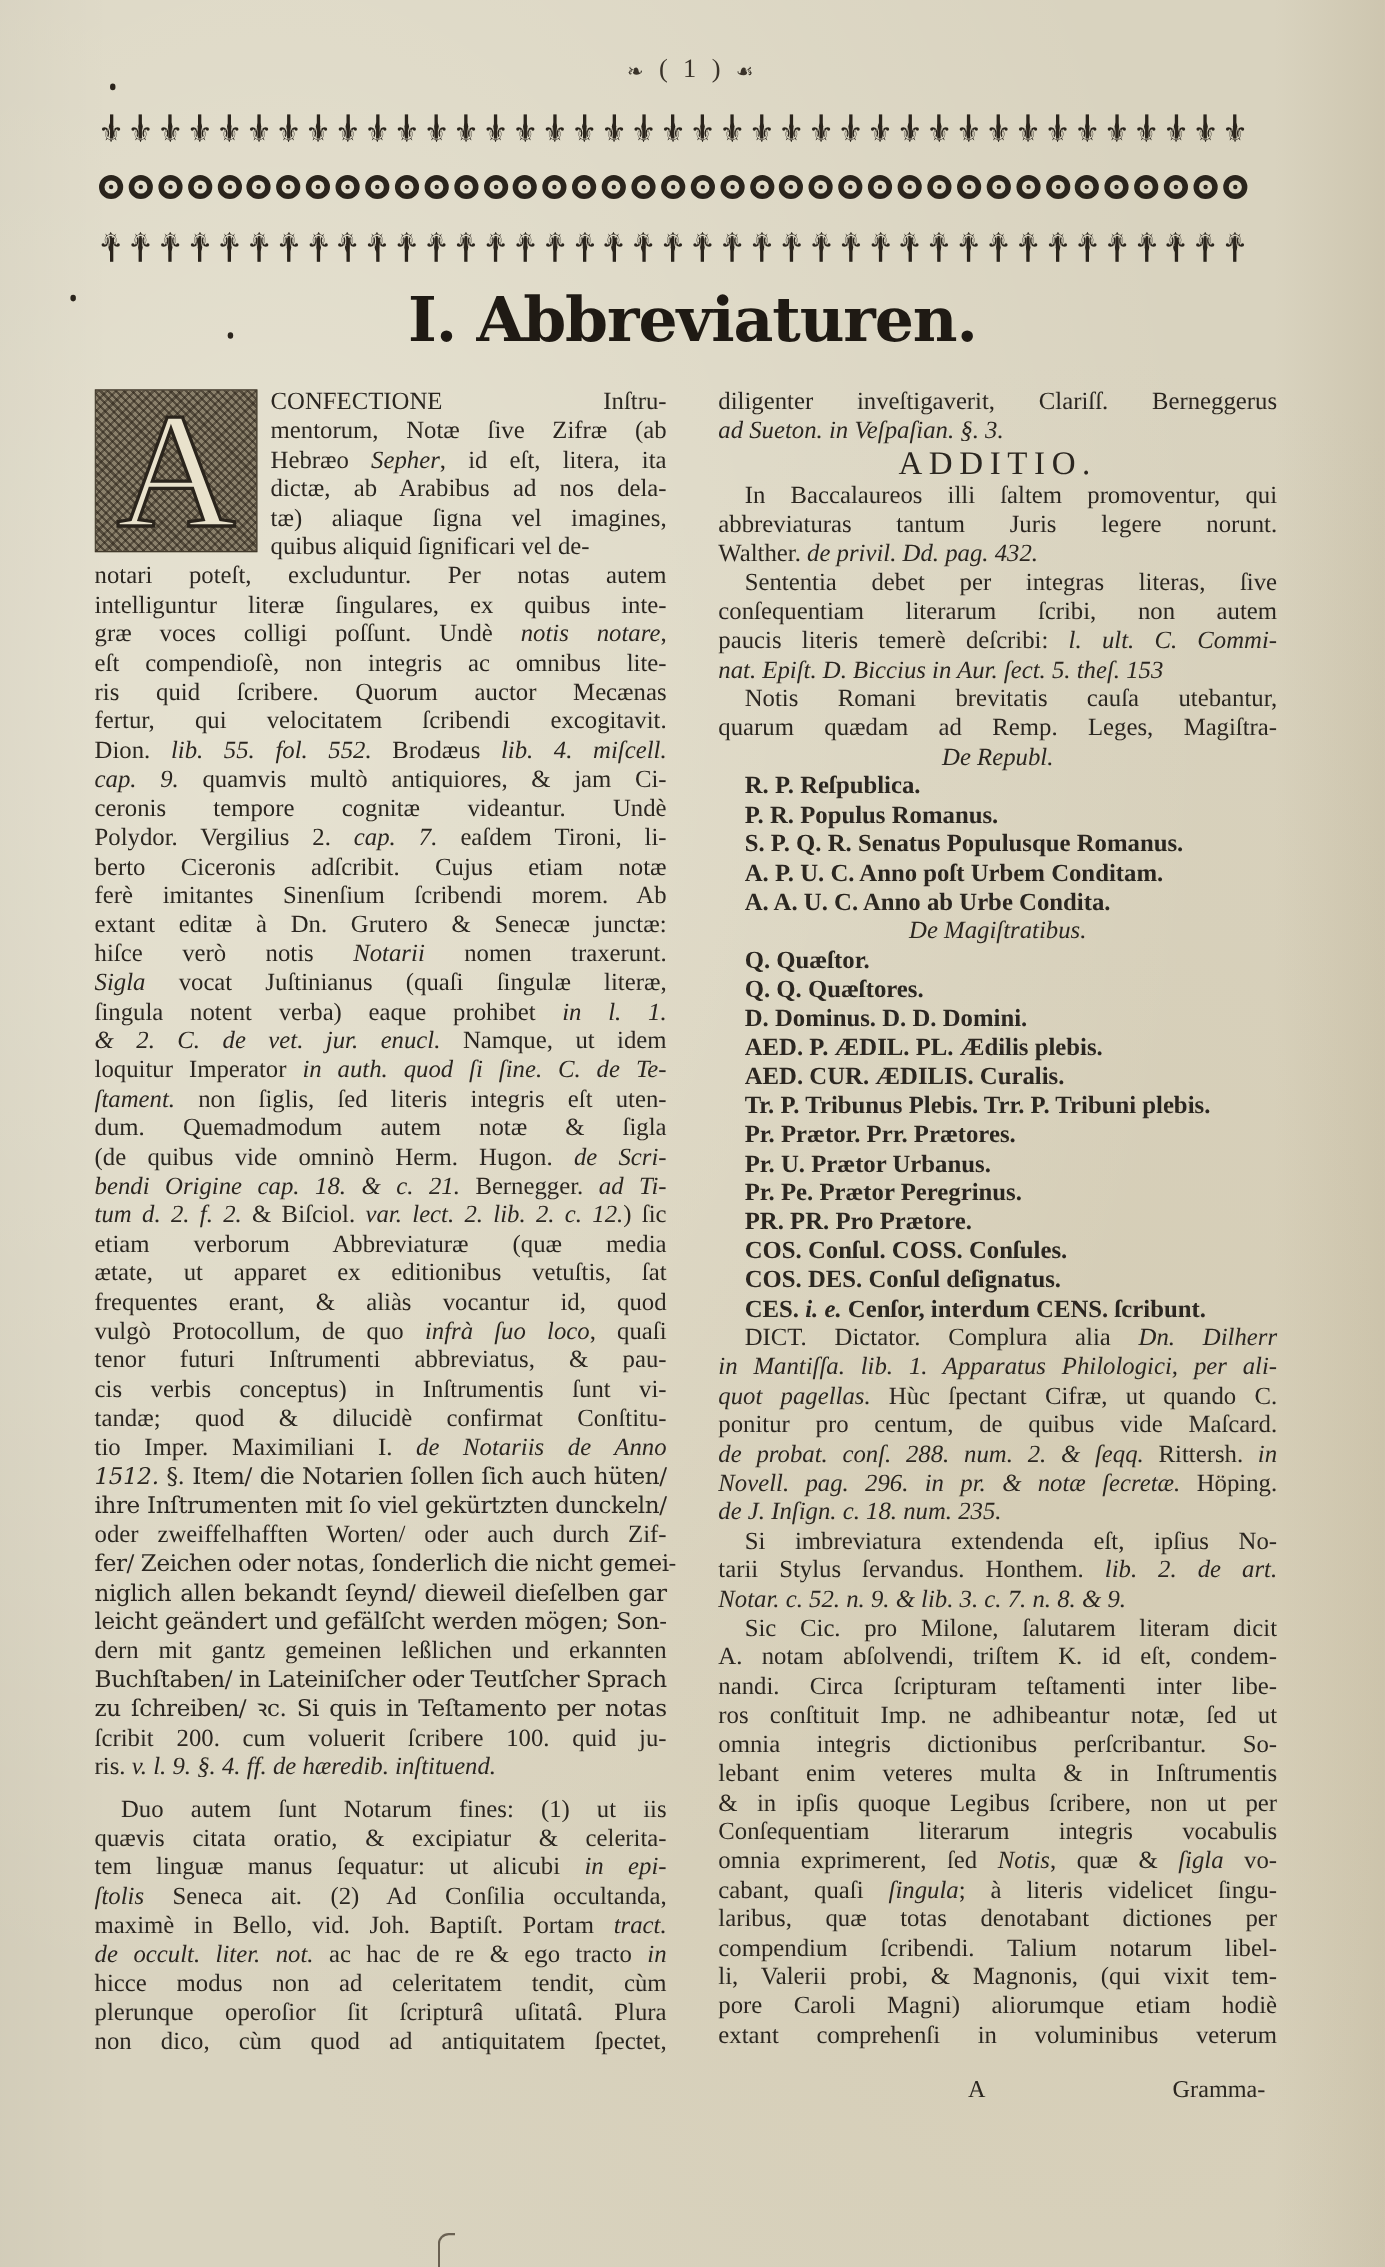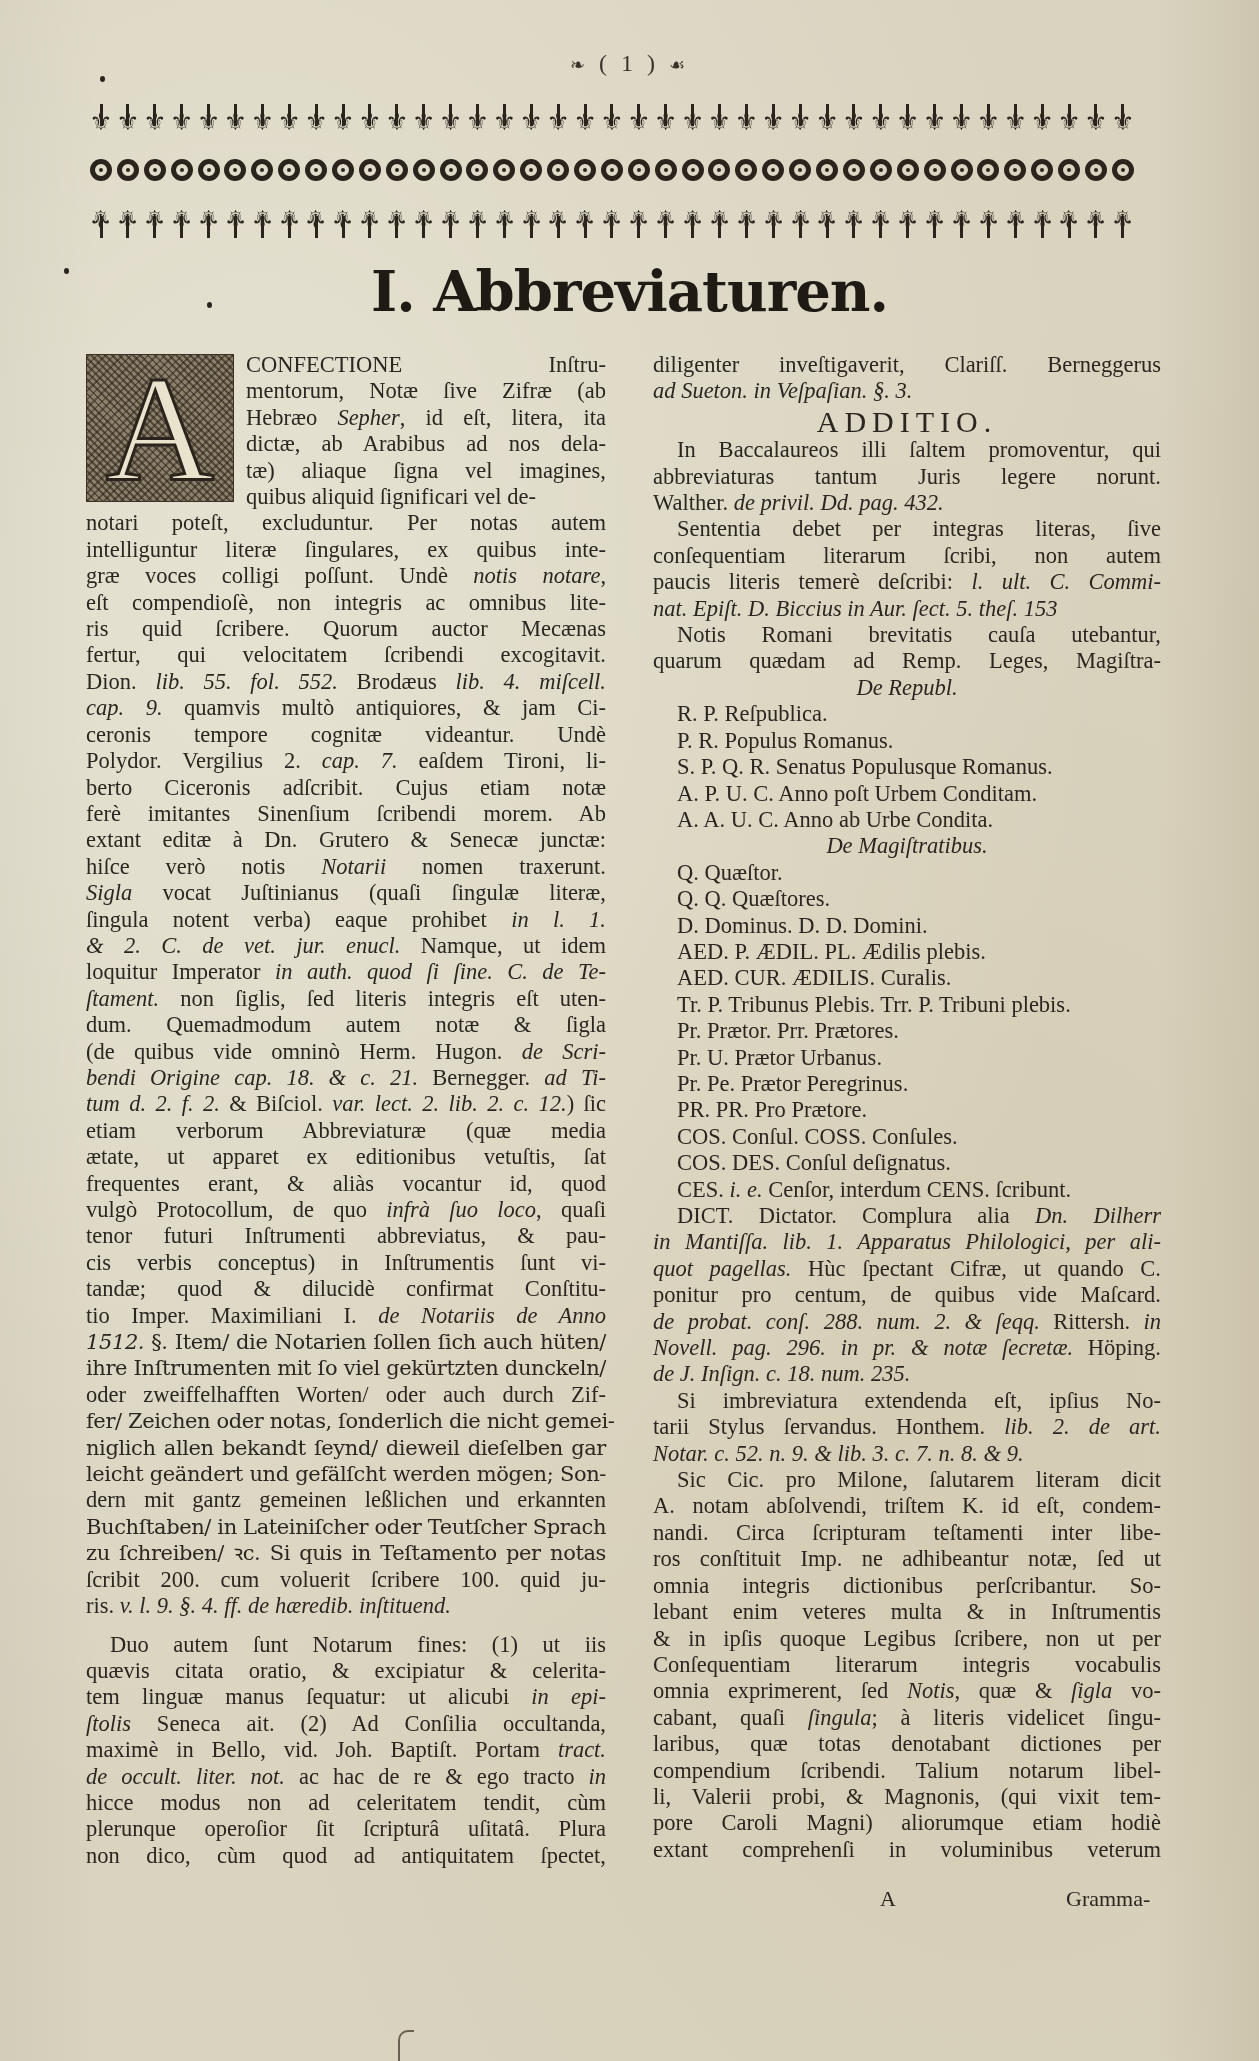--- a/index.html
+++ b/index.html
@@ -68,21 +68,21 @@
     }
     .dropcap span {
       position: absolute; inset: 0; display: flex; align-items: center; justify-content: center;
       font-size: 150px; line-height: 1; color: #e9e2cc; font-family: "Liberation Serif", serif;
       -webkit-text-stroke: 3px #2a241c;
     }
     .first-block { overflow: hidden; }
     .first-block .line { margin-left: 0; padding-left: 46px; }
 
     .additio { font-size: 30px; letter-spacing: 6px; text-align: center; margin: 4px 0 2px 0; }
-    .abbr-list .line { padding-left: 24px; text-align-last: left; }
+    .abbr-list .line { padding-left: 24px; text-align-last: left; font-weight: bold; }
     .subhead { text-align: center; font-style: italic; }
 
     .signature {
       position: absolute; top: 1886px; left: 880px; font-size: 22px;
     }
     .catchword {
       position: absolute; top: 1886px; left: 1030px; font-size: 22px; margin-left: 36px;
     }
     .margin-dot { position: absolute; width: 5px; height: 6px; border-radius: 50%; background: #2a241c; }
     .pencil-mark {

